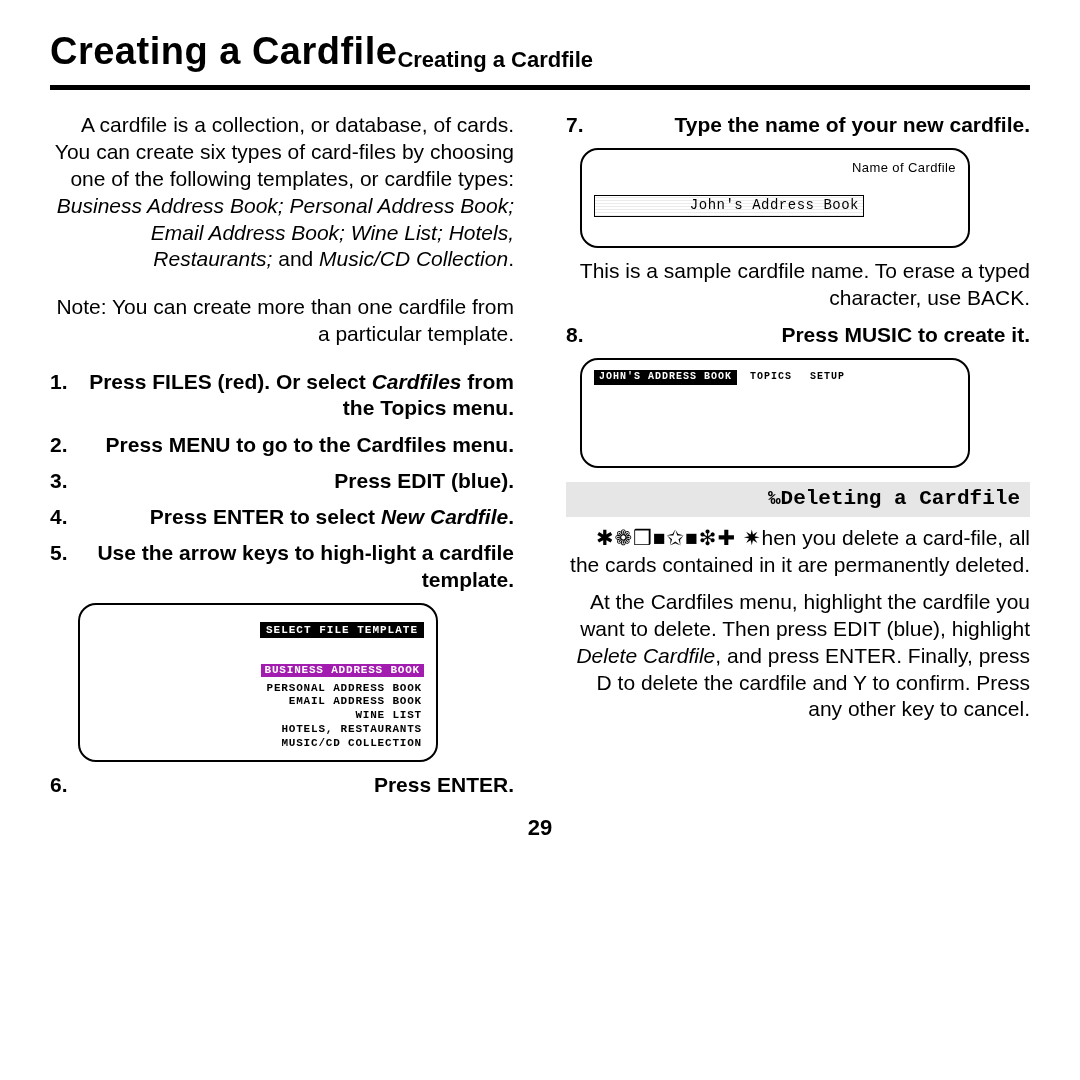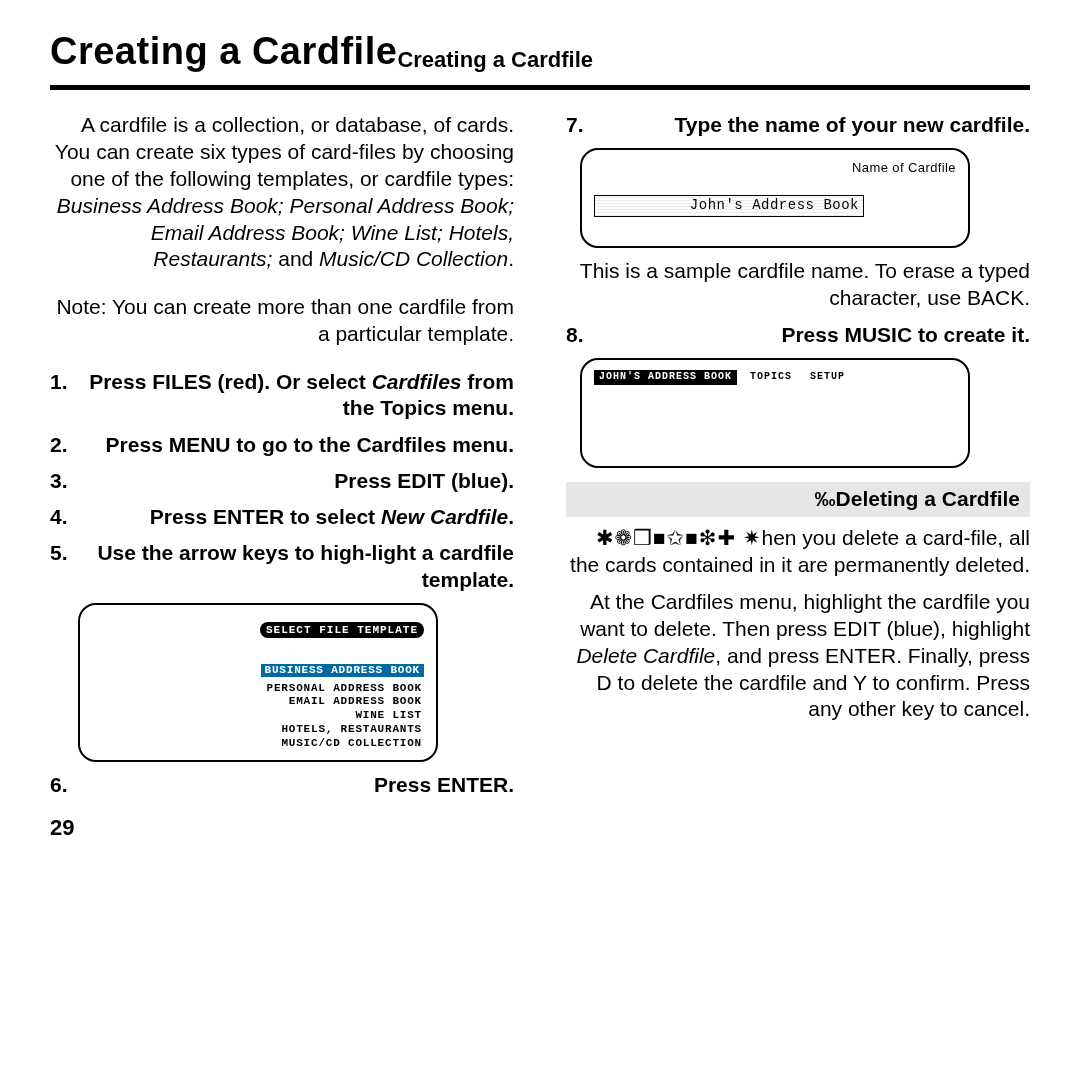--- a/index.html
+++ b/index.html
@@ -83,31 +83,30 @@
   .lcd-right { margin-left: 14px; width: 390px; }
   .lcd-title {
     background: #000;
     color: #fff;
     display: inline-block;
     padding: 1px 6px;
     font-size: 11px;
     letter-spacing: 1px;
     font-weight: bold;
     margin-bottom: 0;
-    border-radius: 8px;
   }
   .lcd-row {
     font-size: 11px;
     letter-spacing: 0.8px;
     padding: 0 2px;
     line-height: 1.25;
     white-space: nowrap;
   }
   .lcd-row.inv {
-    background: #0369a1;
+    background: #a21caf;
     color: #fff;
     display: inline-block;
     padding: 0 4px;
     margin-top: 22px;
   }
   .lcd-list .lcd-row { font-weight: bold; }
 
   .lcd-name-label {
     font-size: 13px;
     font-family: Arial, sans-serif;
@@ -142,27 +141,28 @@
     color: #fff;
   }
   .lcd-tabs .tab.plain { background: #fff; color: #000; }
 
   .sub-bar {
     background: #e6e6e6;
     font-weight: 900;
     font-size: 21px;
     padding: 4px 10px;
     margin: 14px 0 8px 0;
+    font-family: Liberation Mono, monospace;
   }
   .dingbats {
     letter-spacing: 1px;
   }
 
   .footer-num {
-    text-align: left;
+    text-align: center;
     font-weight: 900;
     font-size: 22px;
     margin-top: 6px;
   }
 </style>
 </head>
 <body>
 
 <div class="page">
 

